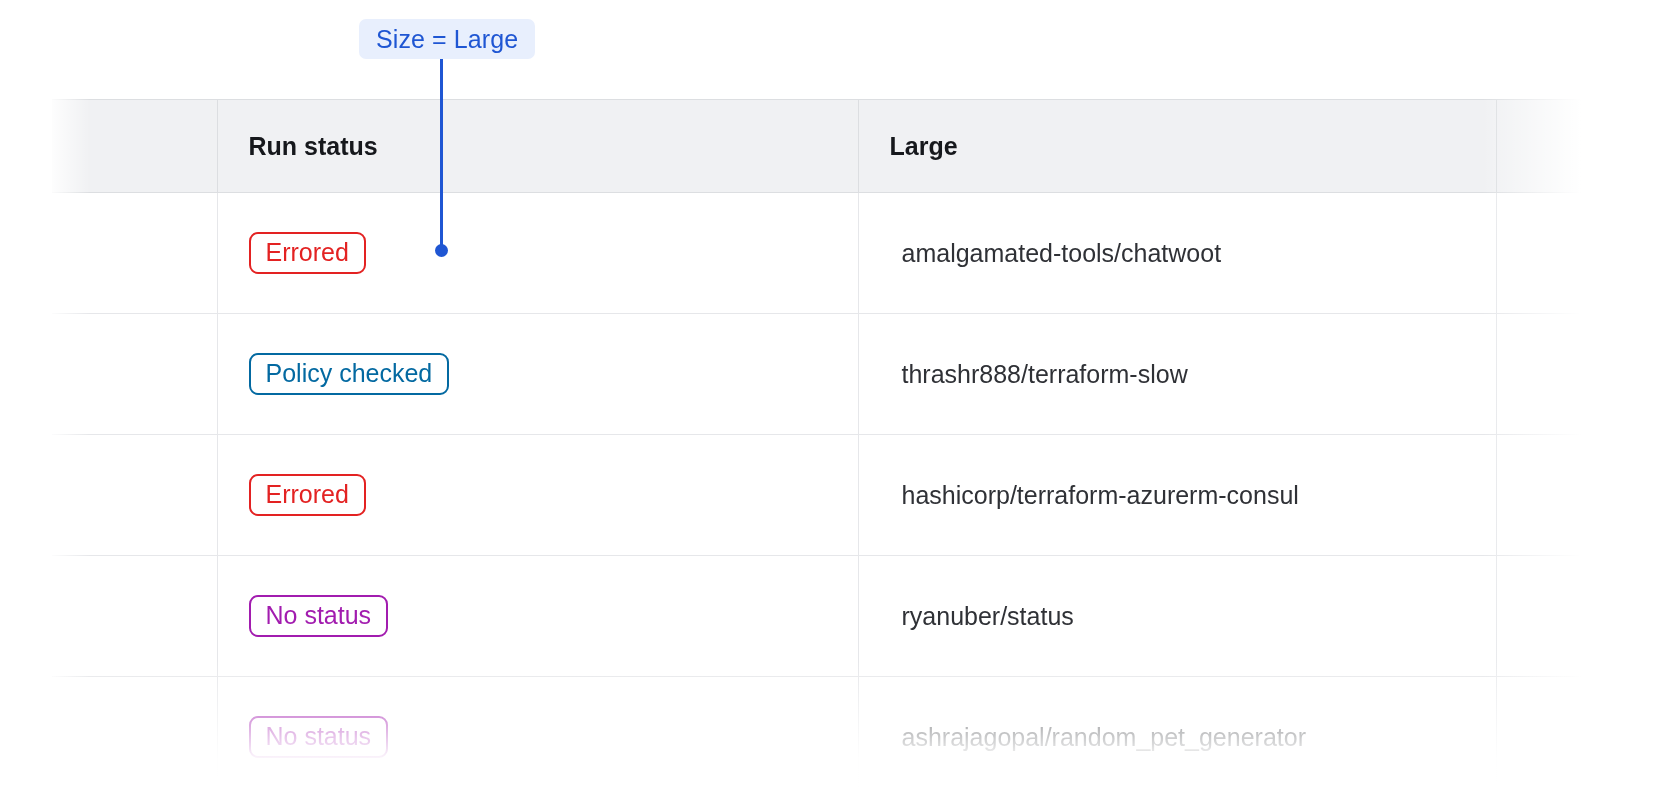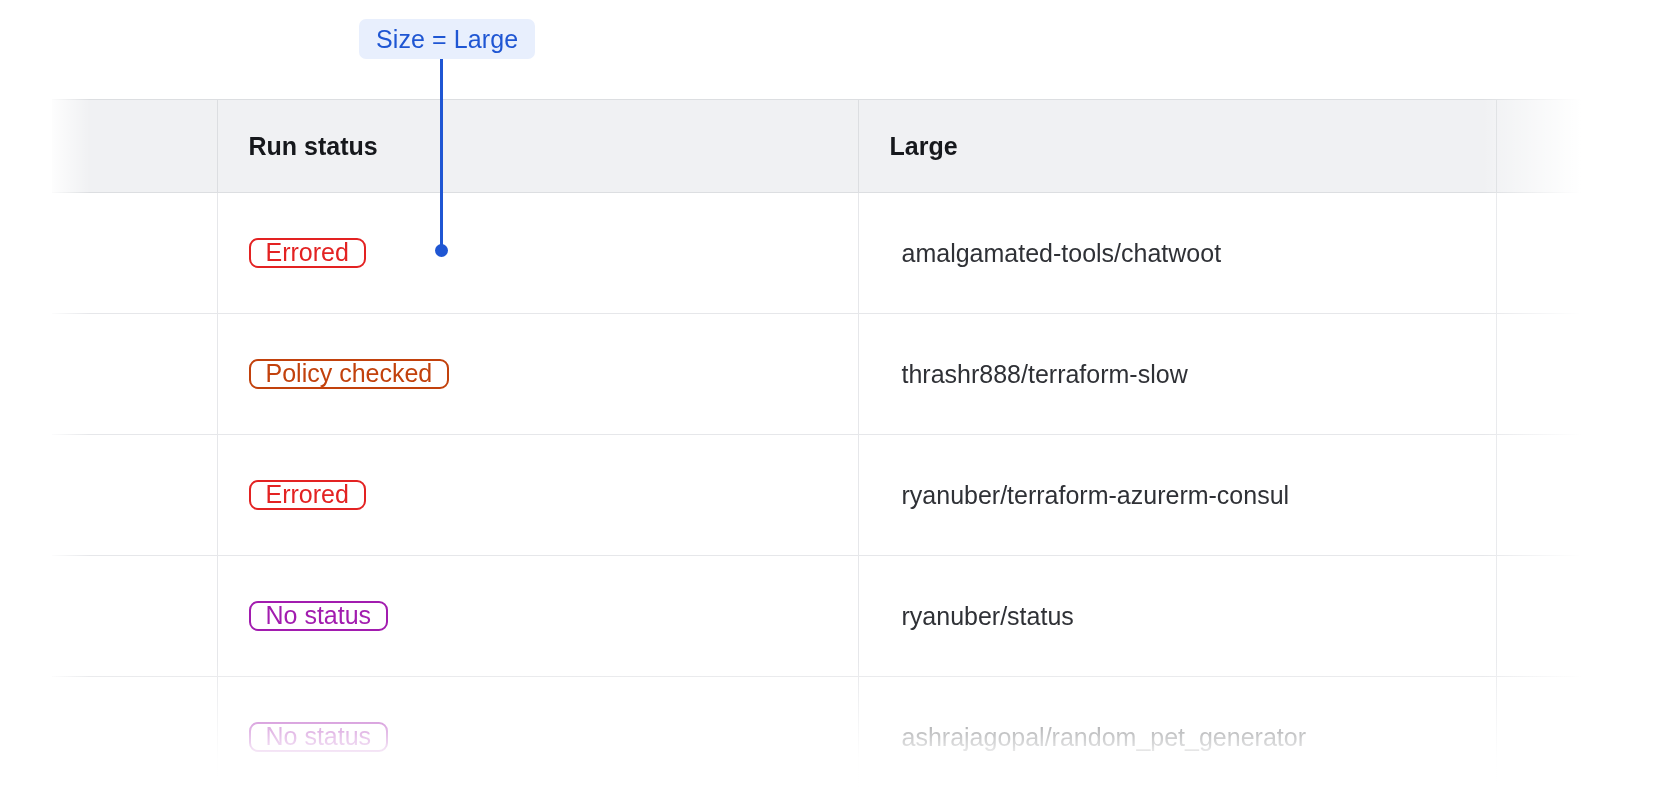--- a/index.html
+++ b/index.html
@@ -120,33 +120,33 @@
     background: #ffffff;
   }
   tbody td.td-extra { border-right: none; }
   tbody td .cell-pad { padding-left: 43px; display: block; }
 
   
   .pill {
     display: inline-flex;
     align-items: center;
     justify-content: center;
-    height: 30px;
+    height: 42px;
     padding: 8px 15px;
     border-radius: 9px;
     border: 2px solid currentColor;
     font-size: 25px;
     line-height: 1;
     box-sizing: border-box;
     white-space: nowrap;
     margin-left: 31px;
     text-align: center;
   }
   .pill-errored        { color: #e32222; }
-  .pill-policy-checked { color: #c2410c; }
+  .pill-policy-checked { color: #0369a1; }
   .pill-no-status      { color: #a21caf; }
   .pill .pill-text { color: inherit; position: relative; top: -1px; }
 
   
   .fade {
     position: absolute;
     top: 0;
     height: 788px;
     z-index: 30;
     pointer-events: none;
@@ -240,21 +240,21 @@
         </tr>
 
         <tr>
           <td class="td-select"></td>
           <td class="td-status">
             <span class="pill pill-errored">
               <span class="pill-text">Errored</span>
             </span>
           </td>
           <td class="td-repo">
-            <span class="cell-pad">ryanuber/terraform-azurerm-consul</span>
+            <span class="cell-pad">hashicorp/terraform-azurerm-consul</span>
           </td>
           <td class="td-extra"></td>
         </tr>
 
         <tr>
           <td class="td-select"></td>
           <td class="td-status">
             <span class="pill pill-no-status">
               <span class="pill-text">No status</span>
             </span>

